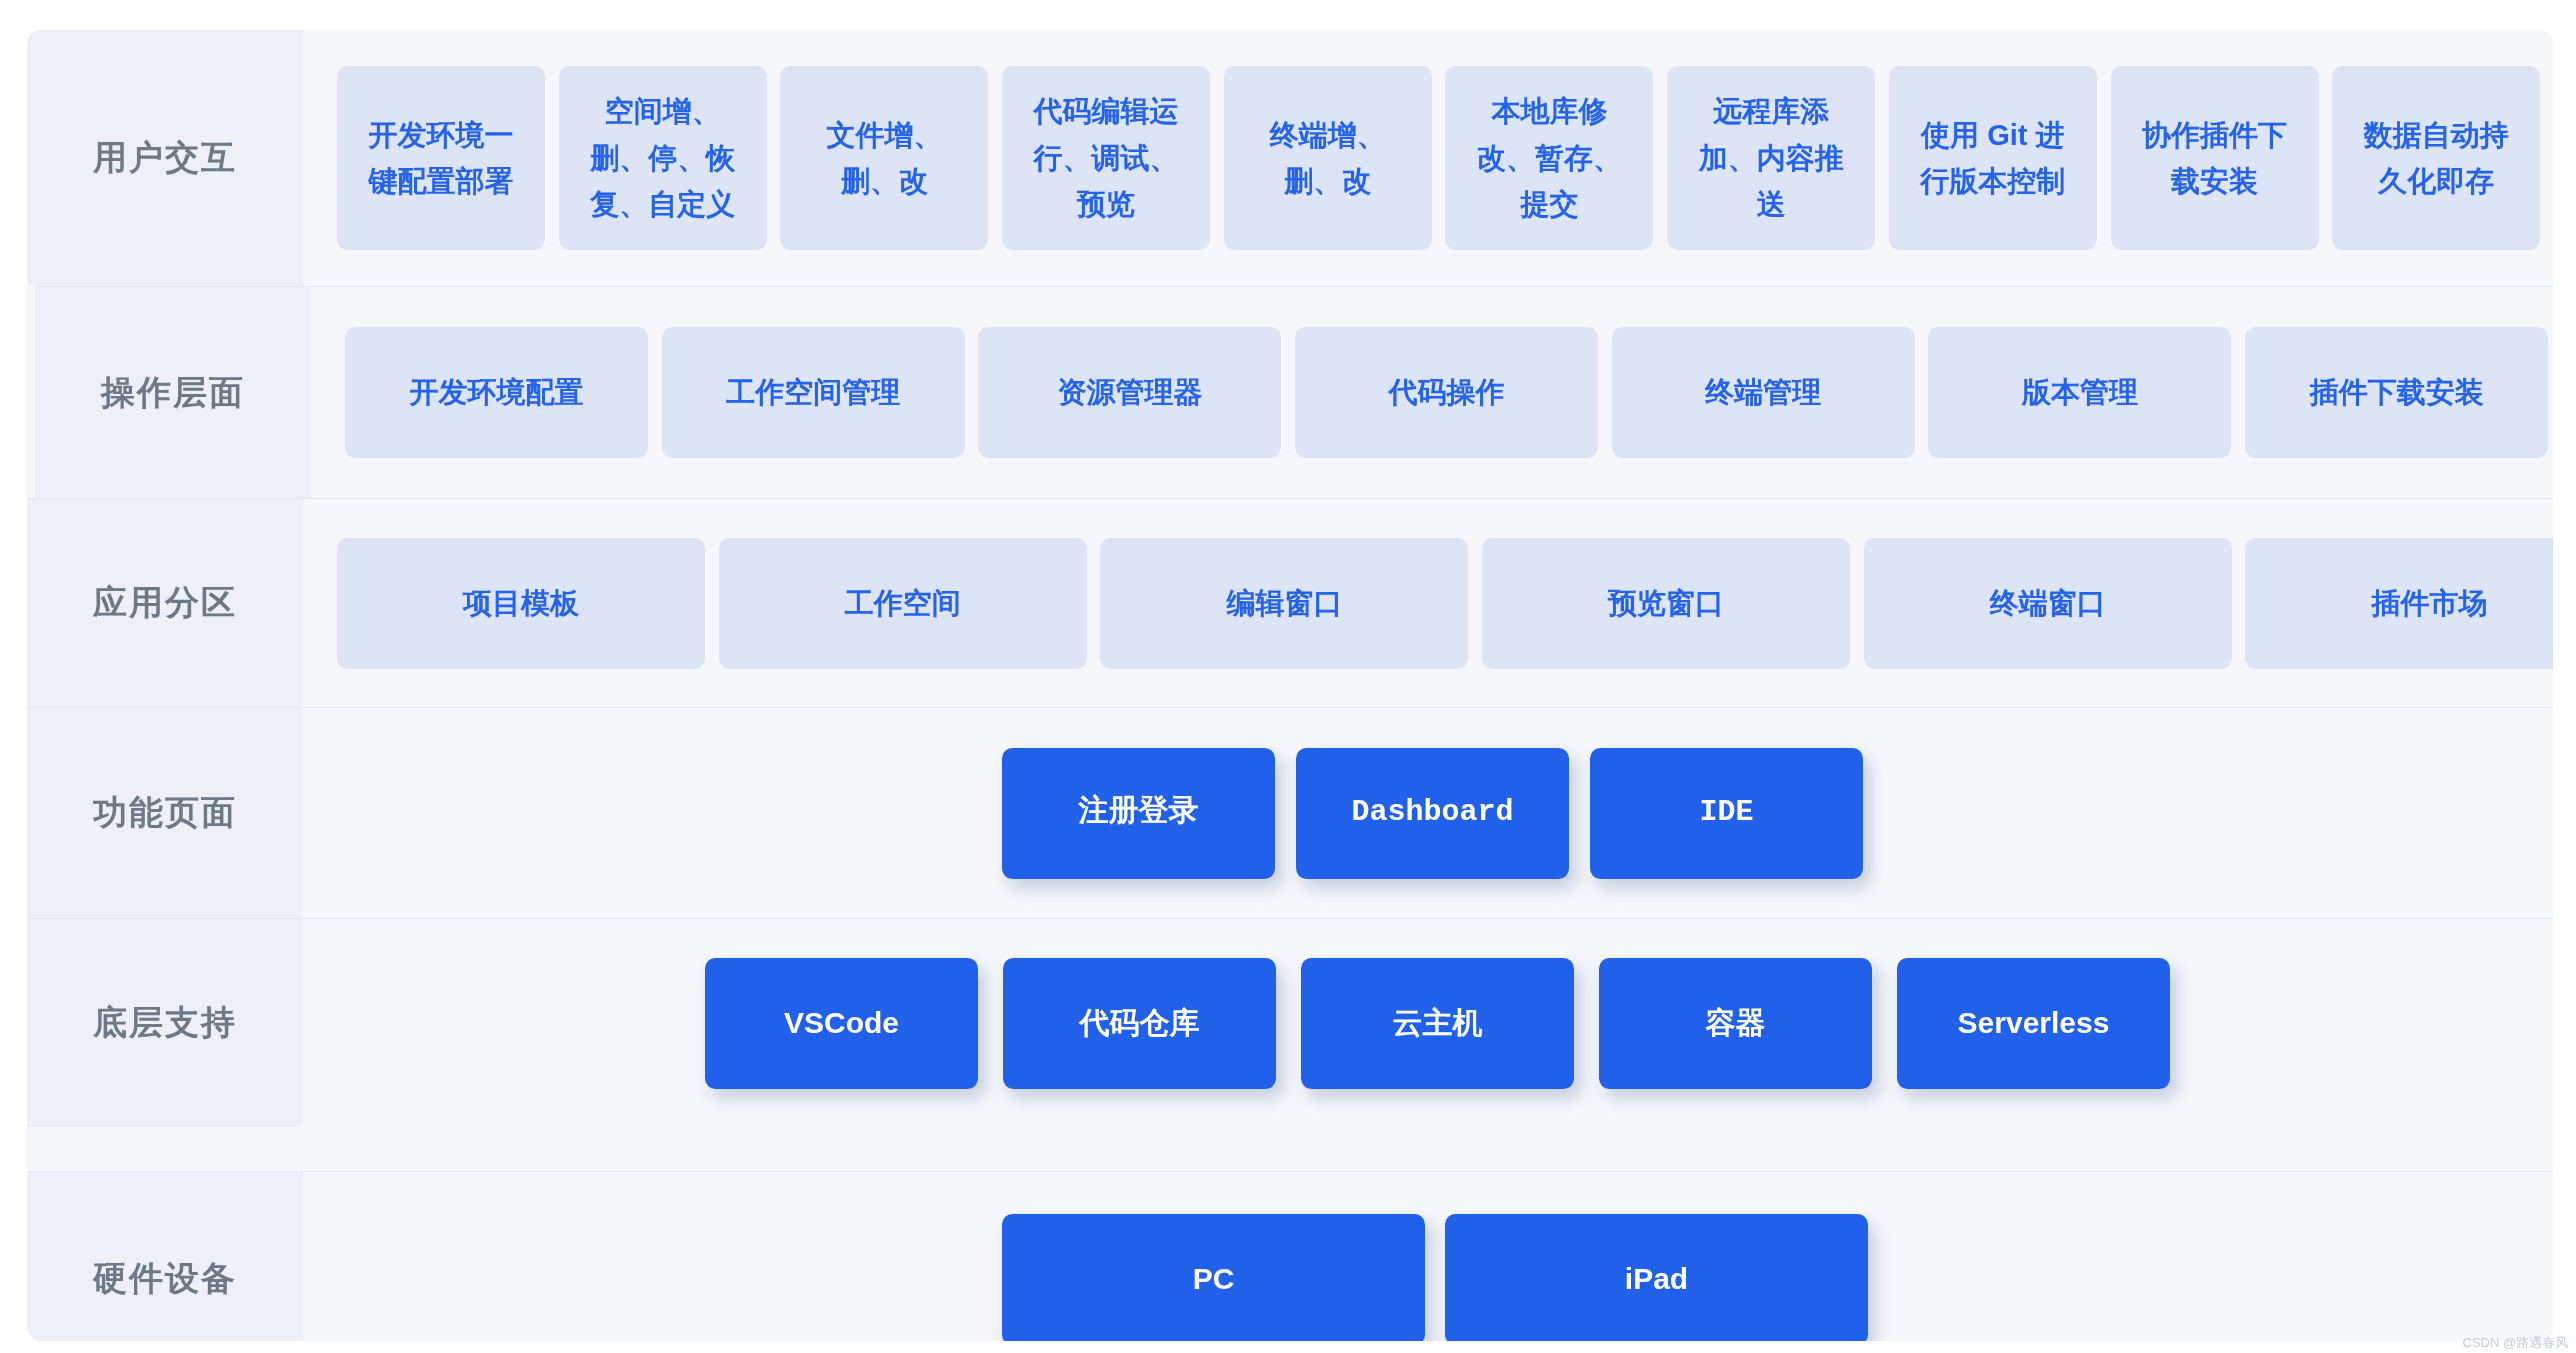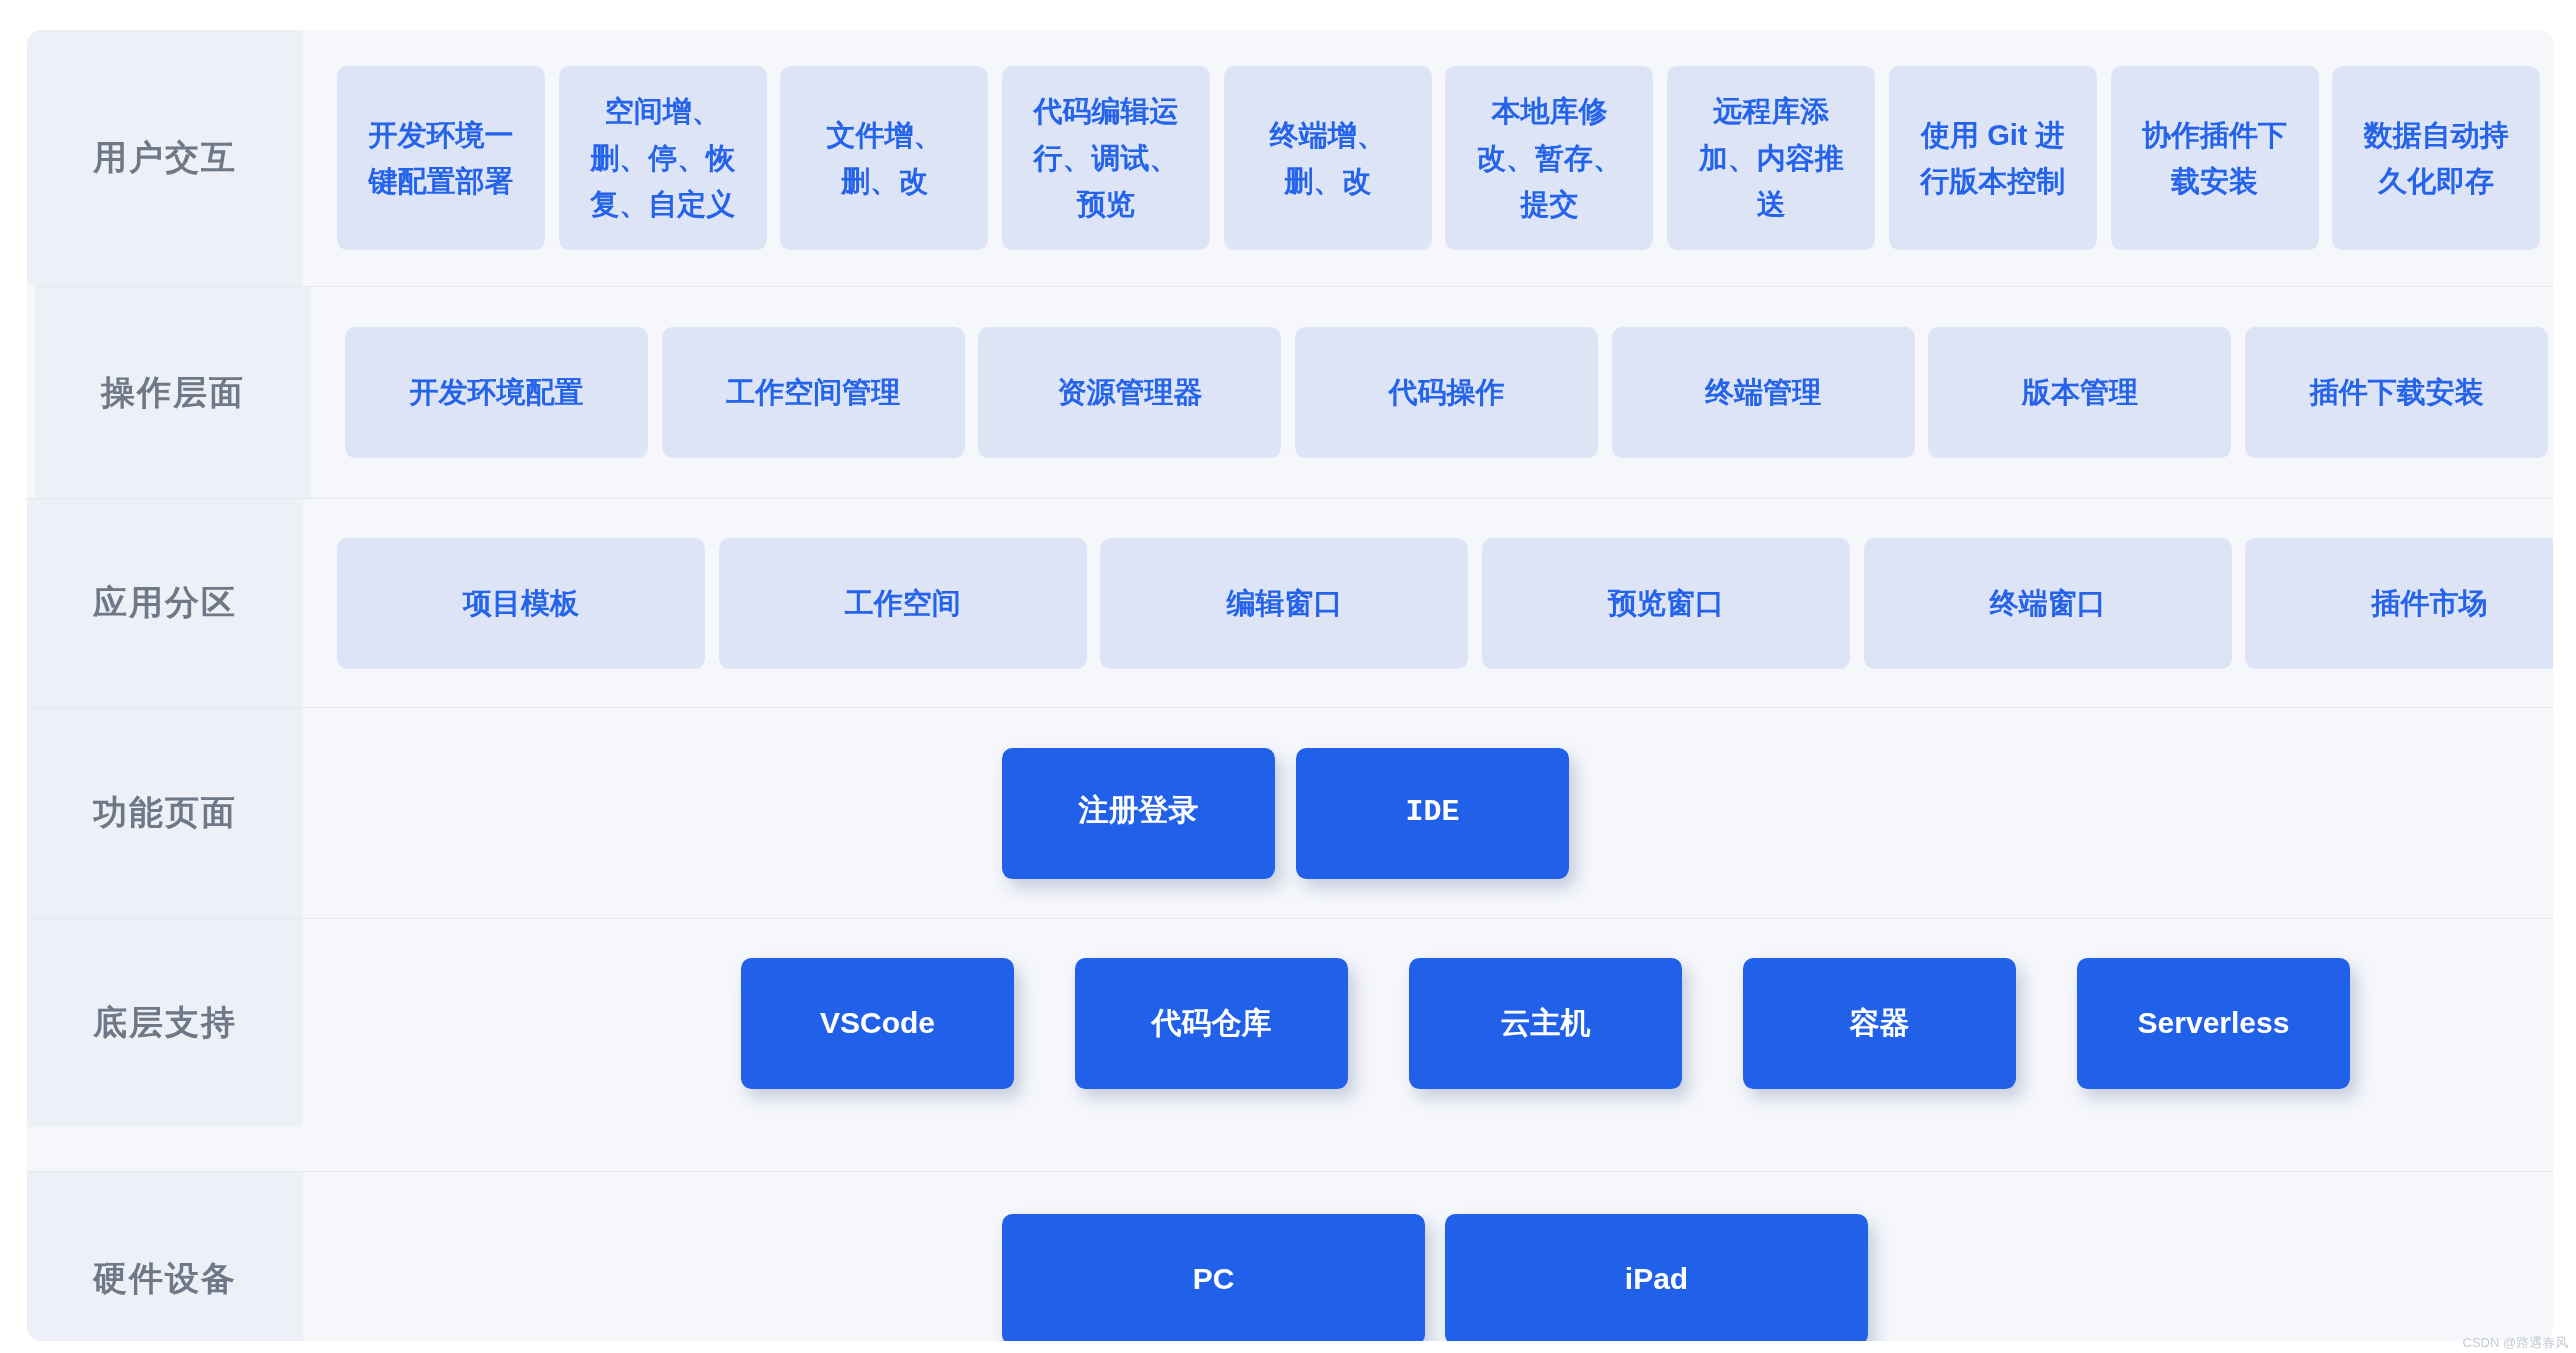--- a/index.html
+++ b/index.html
@@ -57,21 +57,21 @@
 
   .row-2 { height: 209px; }
   .row-2 .cell { width: 368px; height: 131px; text-align: right; }
 
   .row-3 { height: 211px; }
   .row-3 .cells { gap: 21px; padding-left: 699px; font-family: Liberation Mono, monospace; }
   .row-3 .cell { width: 273px; height: 131px; }
 
   .row-4 { height: 209px; }
   .row-4 .cells { gap: 25px; padding-left: 402px; }
-  .row-4 .cell { width: 273px; height: 131px; margin-left: 36px; }
+  .row-4 .cell { width: 273px; height: 131px; }
 
   .row-5 { height: 215px; margin-top: 44px; }
   .row-5 .cells { gap: 20px; padding-left: 699px; }
   .row-5 .cell { width: 423px; height: 131px; }
 
   .watermark {
     position: absolute;
     right: 7.8px; bottom: 1.3px;
     font-size: 13px;
     color: #c6cbd6;
@@ -134,20 +134,21 @@
       <div class="cell">预览窗口</div>
       <div class="cell">终端窗口</div>
       <div class="cell">插件市场</div>
     </div>
   </div>
 
   <div class="row row-3 dark">
     <div class="row-label">功能页面</div>
     <div class="cells">
       <div class="cell">注册登录</div>
+      <div class="cell">Dashboard</div>
       <div class="cell">IDE</div>
     </div>
   </div>
 
   <div class="row row-4 dark">
     <div class="row-label">底层支持</div>
     <div class="cells">
       <div class="cell">VSCode</div>
       <div class="cell">代码仓库</div>
       <div class="cell">云主机</div>

